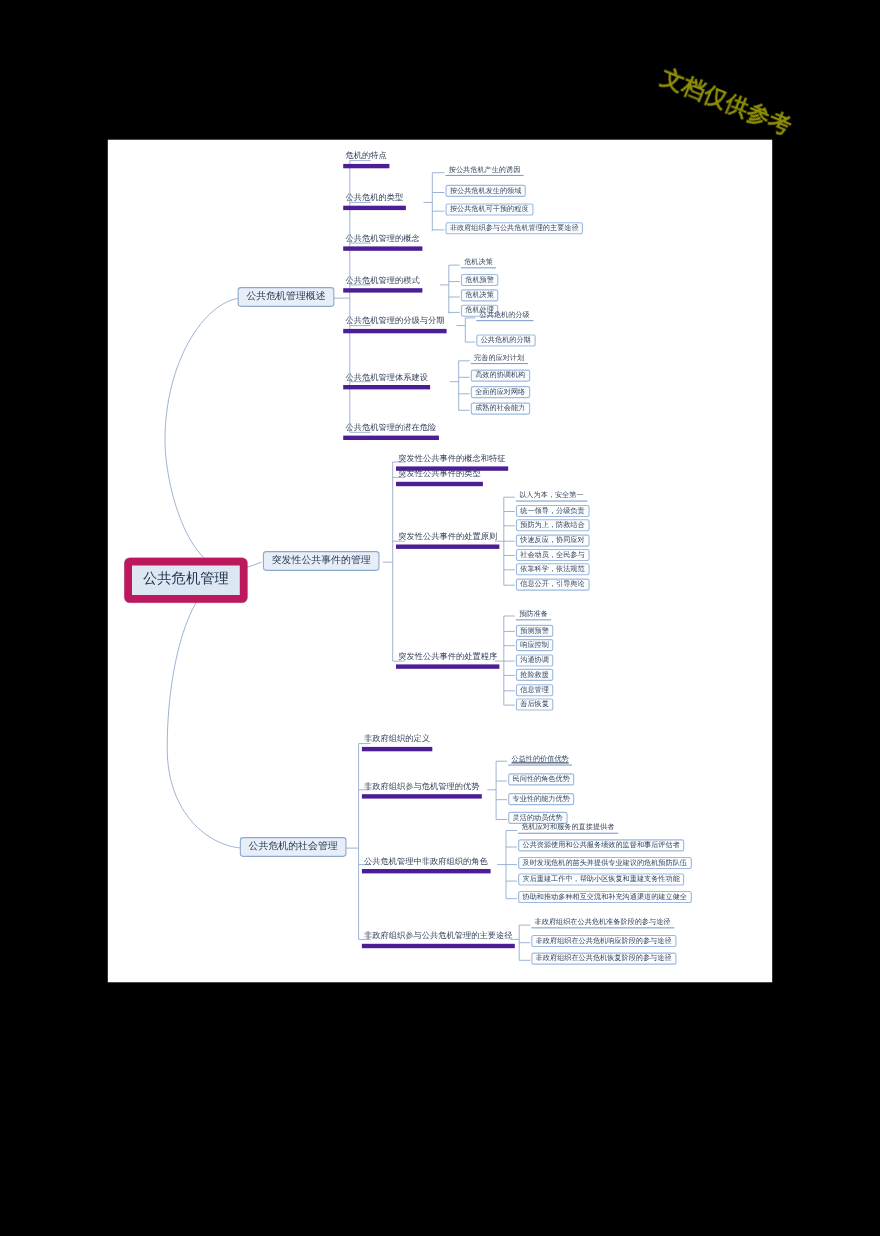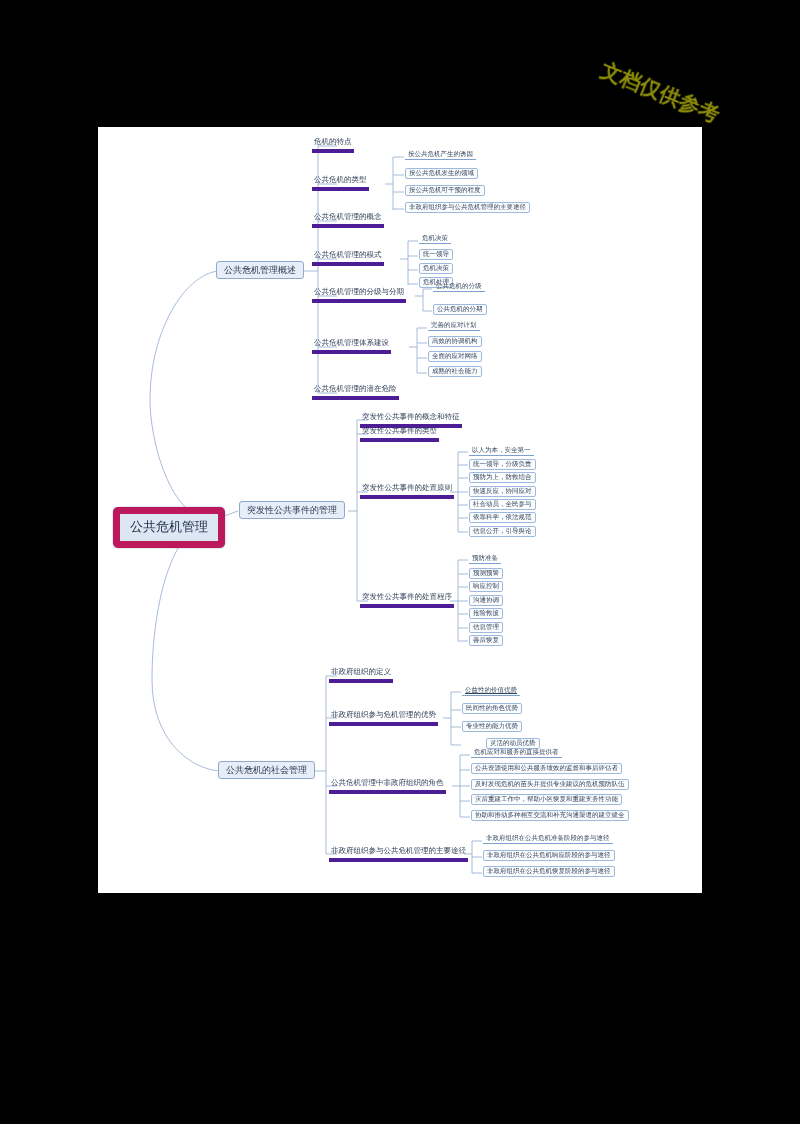--- a/index.html
+++ b/index.html
@@ -266,21 +266,21 @@
     <span>按公共危机可干预的程度</span>
   </div>
   <div class="node node-l3 blur" style="left:405px; top:202px;">
     <span>非政府组织参与公共危机管理的主要途径</span>
   </div>
 
   <div class="node node-l3 plain blur" style="left:419px; top:234px;">
     <span>危机决策</span>
   </div>
   <div class="node node-l3 blur" style="left:419px; top:249px;">
-    <span>统一领导</span>
+    <span>危机预警</span>
   </div>
   <div class="node node-l3 blur" style="left:419px; top:263px;">
     <span>危机决策</span>
   </div>
   <div class="node node-l3 blur" style="left:419px; top:277px;">
     <span>危机处理</span>
   </div>
 
   <div class="node node-l3 plain blur" style="left:433px; top:282px;">
     <span>公共危机的分级</span>
@@ -382,21 +382,21 @@
 
   <div class="node node-l3 plain blur" style="left:462px; top:686px;text-decoration:underline;">
     <span>公益性的价值优势</span>
   </div>
   <div class="node node-l3 blur" style="left:462px; top:703px;">
     <span>民间性的角色优势</span>
   </div>
   <div class="node node-l3 blur" style="left:462px; top:721px;">
     <span>专业性的能力优势</span>
   </div>
-  <div class="node node-l3 blur" style="left:462px; top:738px;margin-left:24px;">
+  <div class="node node-l3 blur" style="left:462px; top:738px;">
     <span>灵活的动员优势</span>
   </div>
 
   <div class="node node-l3 plain blur" style="left:471px; top:748px;">
     <span>危机应对和服务的直接提供者</span>
   </div>
   <div class="node node-l3 blur" style="left:471px; top:763px;">
     <span>公共资源使用和公共服务绩效的监督和事后评估者</span>
   </div>
   <div class="node node-l3 blur" style="left:471px; top:779px;">

